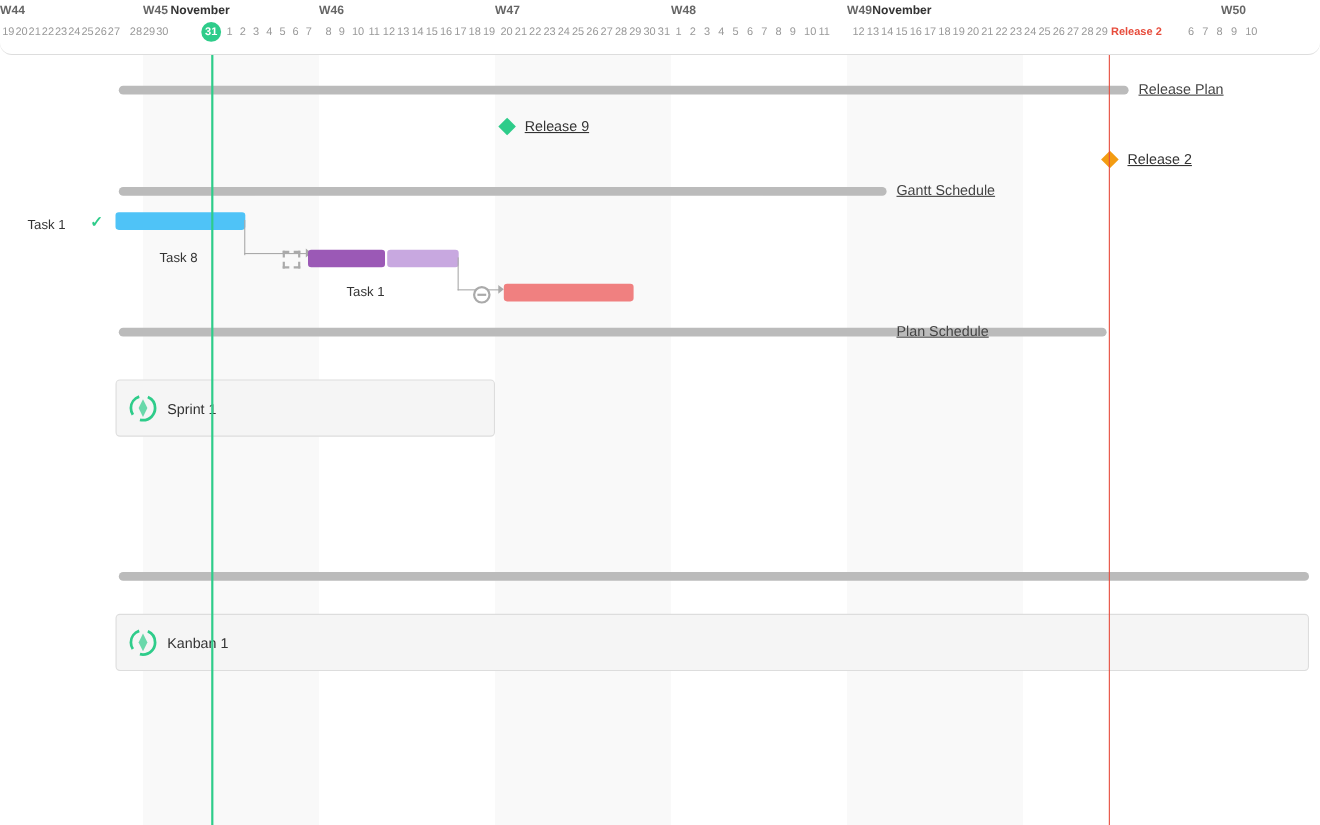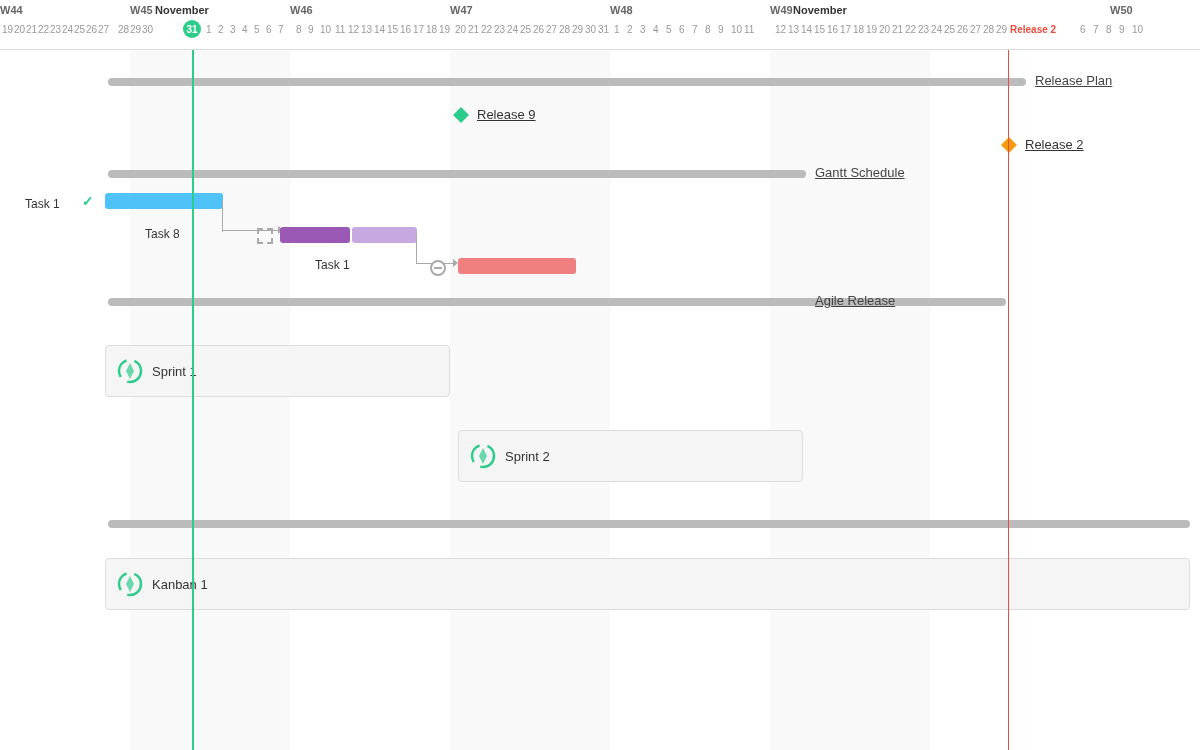--- a/index.html
+++ b/index.html
@@ -16,20 +16,21 @@
     
     #timeline-header {
       position: absolute;
       top: 0;
       left: 0;
       width: 1200px;
       height: 50px;
       background: #fff;
       border-bottom: 1px solid #ddd;
       z-index: 10;
+      border-radius: 11px;
     }
 
     .week-label {
       position: absolute;
       font-size: 11px;
       color: #666;
       font-weight: 600;
       top: 4px;
     }
 
@@ -335,37 +336,30 @@
 
   <span class="row-label" style="left:315px; top:258px;">Task 1</span>
 
   <div class="minus-circle" style="left:430px; top:260px; width:16px; height:16px; border:2px solid #aaa; border-radius:50%; display:flex; align-items:center; justify-content:center; position:absolute; background:#fff;">
     <div class="minus-line" style="width:8px; height:1.5px; background:#aaa;"></div>
   </div>
 
   <div class="task-bar" style="left:458px; top:258px; width:118px; background:#f08080;"></div>
 
   <div class="divider-bar" style="left:108px; top:298px; width:898px;"></div>
-  <span class="release-label" style="left:815px; top:293px; font-size:13px; color:#444;">Agile Release</span>
+  <span class="release-label" style="left:815px; top:293px; font-size:13px; color:#444;">Plan Schedule</span>
 
   <div class="sprint-box" style="left:105px; top:345px; width:345px; height:52px;">
     <svg class="sprint-icon" viewBox="0 0 28 28" fill="none" xmlns="http://www.w3.org/2000/svg">
       <circle cx="14" cy="14" r="11" stroke="#2ecc8a" stroke-width="2.5" fill="none" stroke-dasharray="20 8" stroke-dashoffset="0"></circle>
       <path d="M14 6 L18 14 L14 22 L10 14 Z" fill="#2ecc8a" opacity="0.7"></path>
     </svg>
     <span class="sprint-label">Sprint 1</span>
   </div>
 
-  <div class="sprint-box" style="left:458px; top:430px; width:345px; height:52px;">
-    <svg class="sprint-icon" viewBox="0 0 28 28" fill="none" xmlns="http://www.w3.org/2000/svg">
-      <circle cx="14" cy="14" r="11" stroke="#2ecc8a" stroke-width="2.5" fill="none" stroke-dasharray="20 8" stroke-dashoffset="0"></circle>
-      <path d="M14 6 L18 14 L14 22 L10 14 Z" fill="#2ecc8a" opacity="0.7"></path>
-    </svg>
-    <span class="sprint-label">Sprint 2</span>
-  </div>
 
   <div class="divider-bar" style="left:108px; top:520px; width:1082px;"></div>
 
   <div class="sprint-box" style="left:105px; top:558px; width:1085px; height:52px;">
     <svg class="sprint-icon" viewBox="0 0 28 28" fill="none" xmlns="http://www.w3.org/2000/svg">
       <circle cx="14" cy="14" r="11" stroke="#2ecc8a" stroke-width="2.5" fill="none" stroke-dasharray="20 8" stroke-dashoffset="0"></circle>
       <path d="M14 6 L18 14 L14 22 L10 14 Z" fill="#2ecc8a" opacity="0.7"></path>
     </svg>
     <span class="sprint-label">Kanban 1</span>
   </div>

